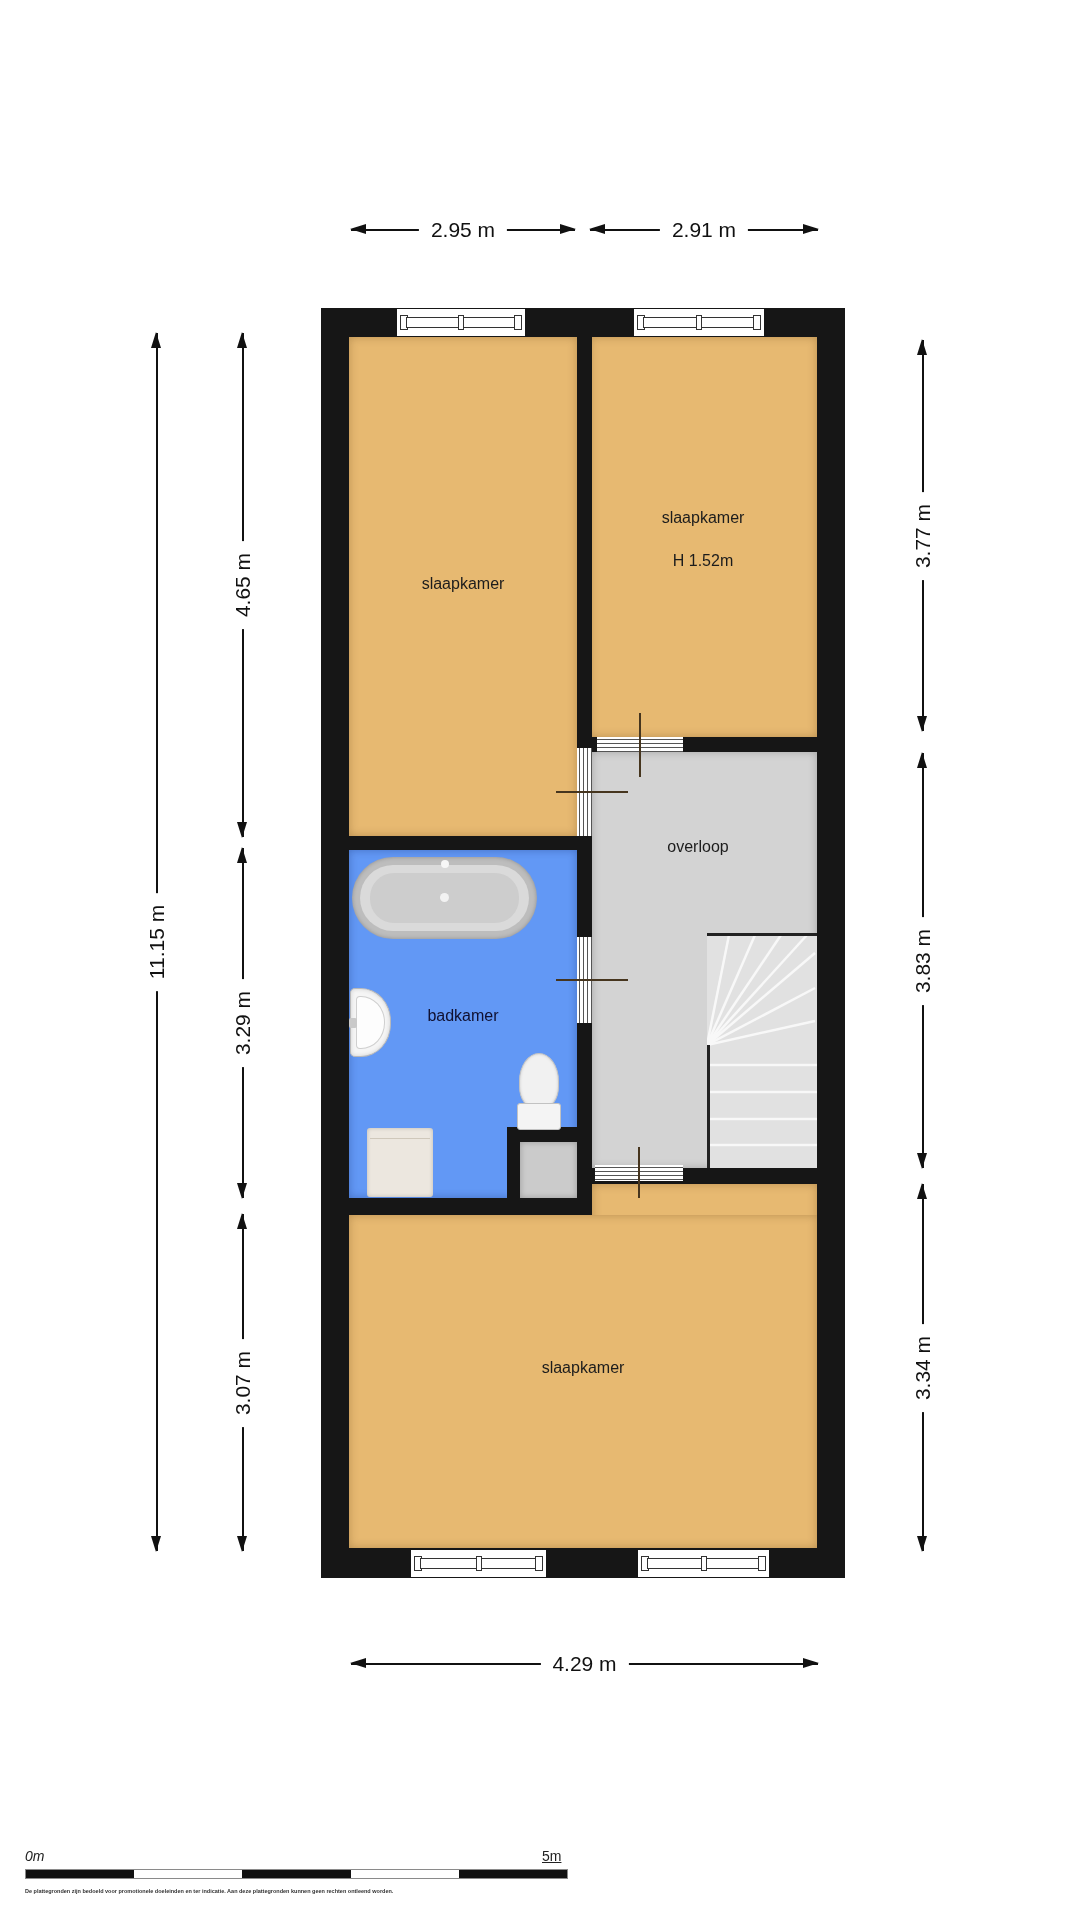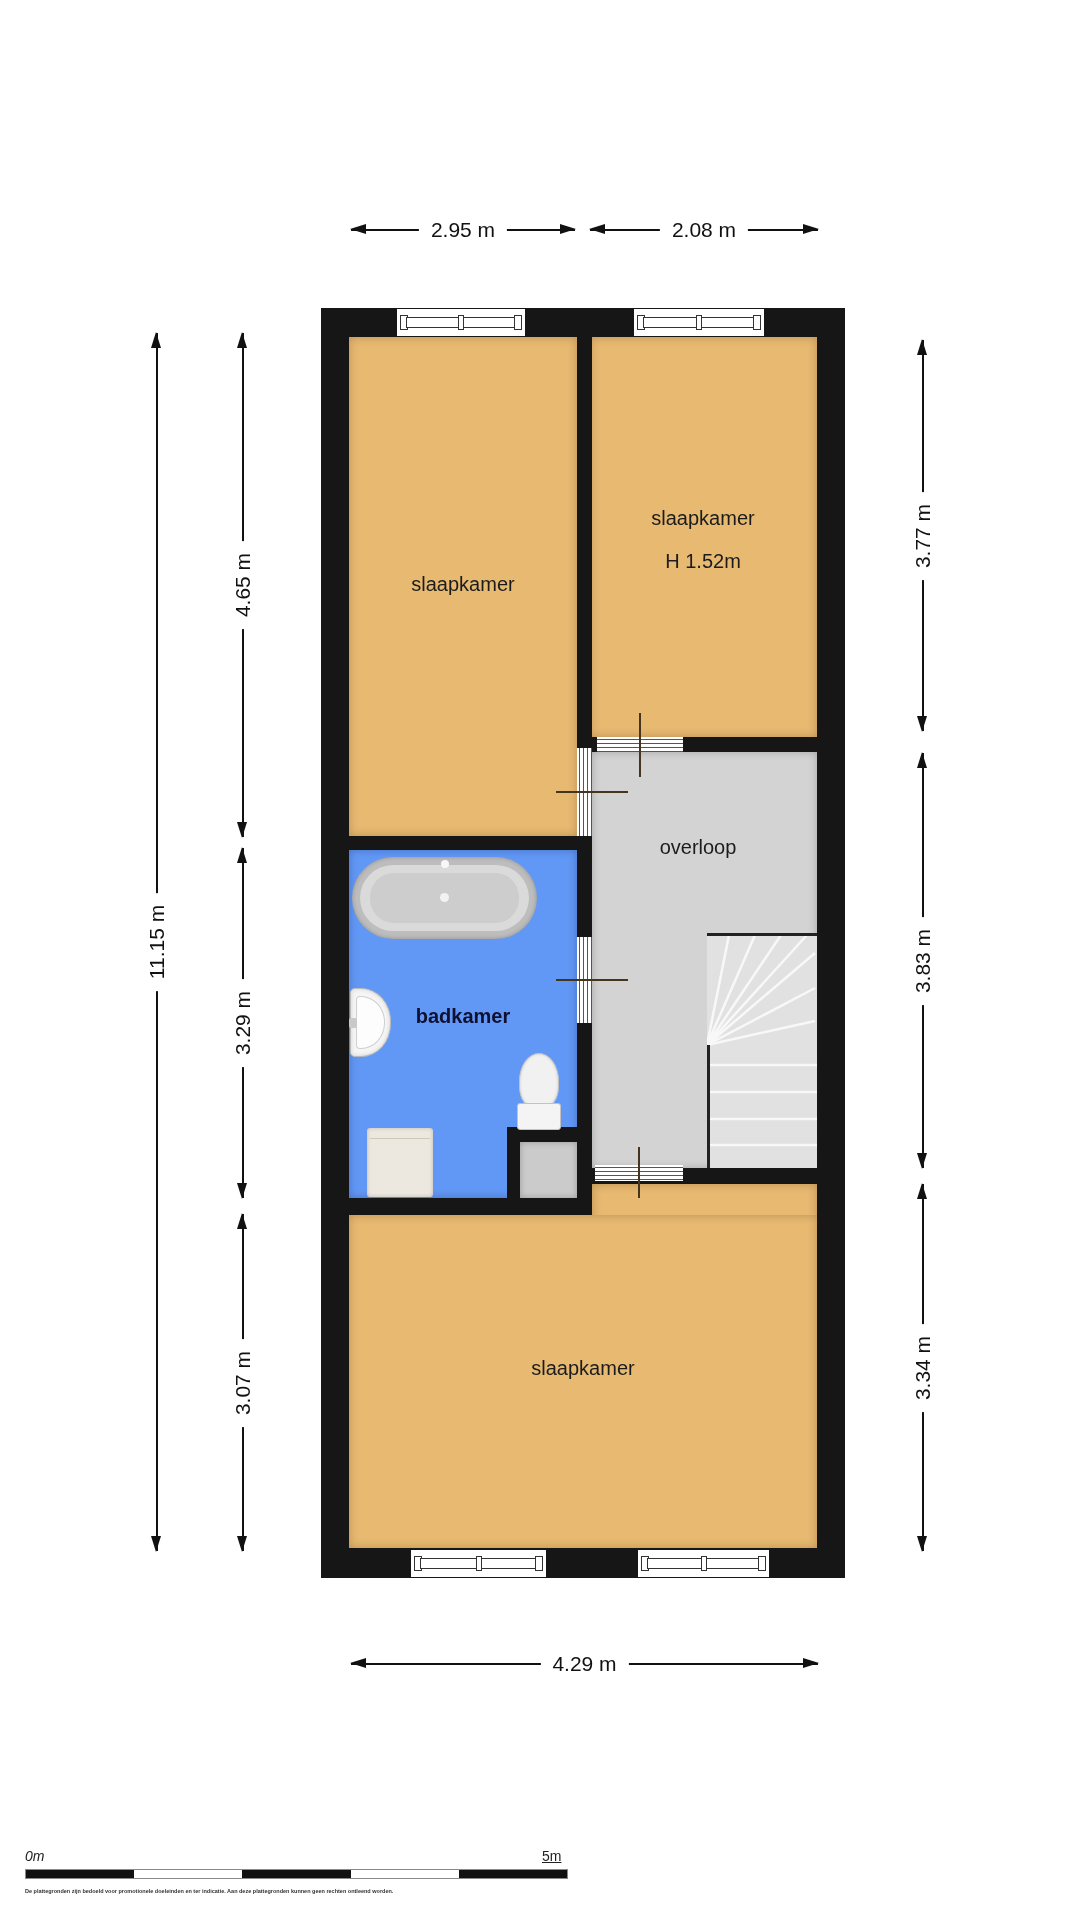--- a/index.html
+++ b/index.html
@@ -5,21 +5,21 @@
   html,body{margin:0;padding:0;background:#fff;}
   #canvas{position:relative;width:1080px;height:1920px;background:#fff;overflow:hidden;
           font-family:"Liberation Sans",sans-serif;color:#1c1c1c;}
   .abs{position:absolute;}
   .wall{position:absolute;background:#161616;}
   .floor{position:absolute;}
   .floor.orange{background:#e7b971;box-shadow:inset 0 0 10px rgba(70,40,0,.28);}
   .floor.blue{background:#6298f5;box-shadow:inset 0 0 9px rgba(0,20,80,.30);}
   .floor.gray{background:#d3d3d3;box-shadow:inset 0 0 9px rgba(0,0,0,.22);}
   .floor.closet{background:#cbcbcb;box-shadow:inset 0 0 6px rgba(0,0,0,.25);}
-  .room-label{position:absolute;transform:translate(-50%,-50%);font-size:20px;
+  .room-label{position:absolute;transform:translate(-50%,-50%);font-size:16px;
               white-space:nowrap;color:#1c1c1c;}
   .room-label.bath{color:#101030;}
   
   .window{position:absolute;background:#fff;}
   .win-box{position:absolute;left:9px;right:9px;top:8px;height:9px;border:1px solid #333;background:#fff;}
   .win-mid{position:absolute;left:50%;top:6px;height:13px;width:4px;margin-left:-3px;border:1px solid #333;background:#fff;}
   .win-cap{position:absolute;top:6px;width:6px;height:13px;border:1px solid #333;background:#fff;}
   .win-cap.l{left:3px;} .win-cap.r{right:3px;}
   
   .door-h{position:absolute;background:repeating-linear-gradient(to bottom,#fff 0 2px,#555 2px 3px,#fff 3px 4px);}
@@ -160,34 +160,34 @@
   <div class="toilet-bowl"></div>
   <div class="toilet-cistern"></div>
   <div class="washer">
     <div class="lid"></div>
   </div>
 
   <div class="room-label" style="left:463px;top:584px;">slaapkamer</div>
   <div class="room-label" style="left:703px;top:518px;">slaapkamer</div>
   <div class="room-label" style="left:703px;top:561px;">H 1.52m</div>
   <div class="room-label" style="left:698px;top:847px;">overloop</div>
-  <div class="room-label bath" style="left:463px;top:1016px;font-weight:bold;">badkamer</div>
+  <div class="room-label bath" style="left:463px;top:1016px;">badkamer</div>
   <div class="room-label" style="left:583px;top:1368px;">slaapkamer</div>
 
   <div class="dim-h" style="left:351px;top:230px;width:224px;">
     <div class="line"></div>
     <div class="arr l"></div>
     <div class="arr r"></div>
     <div class="lbl">2.95 m</div>
   </div>
   <div class="dim-h" style="left:590px;top:230px;width:228px;">
     <div class="line"></div>
     <div class="arr l"></div>
     <div class="arr r"></div>
-    <div class="lbl">2.08 m</div>
+    <div class="lbl">2.91 m</div>
   </div>
 
   <div class="dim-h" style="left:351px;top:1664px;width:467px;">
     <div class="line"></div>
     <div class="arr l"></div>
     <div class="arr r"></div>
     <div class="lbl">4.29 m</div>
   </div>
 
   <div class="dim-v" style="left:157px;top:333px;height:1218px;">

